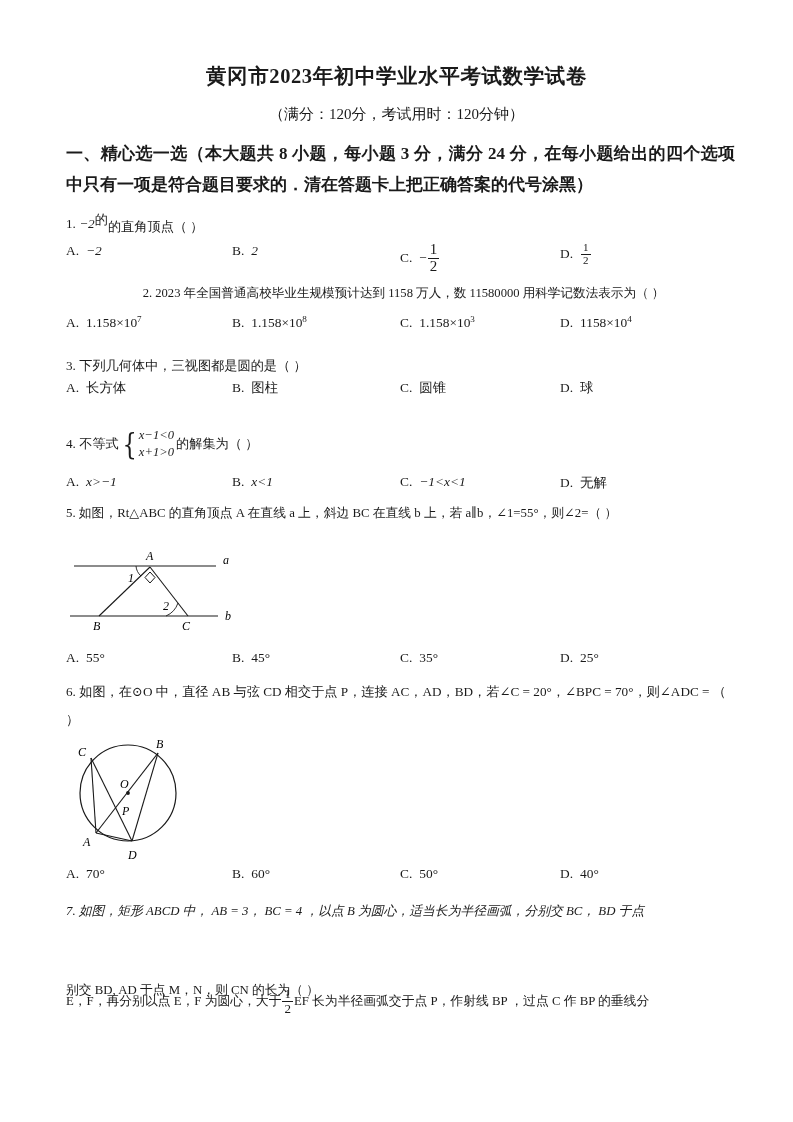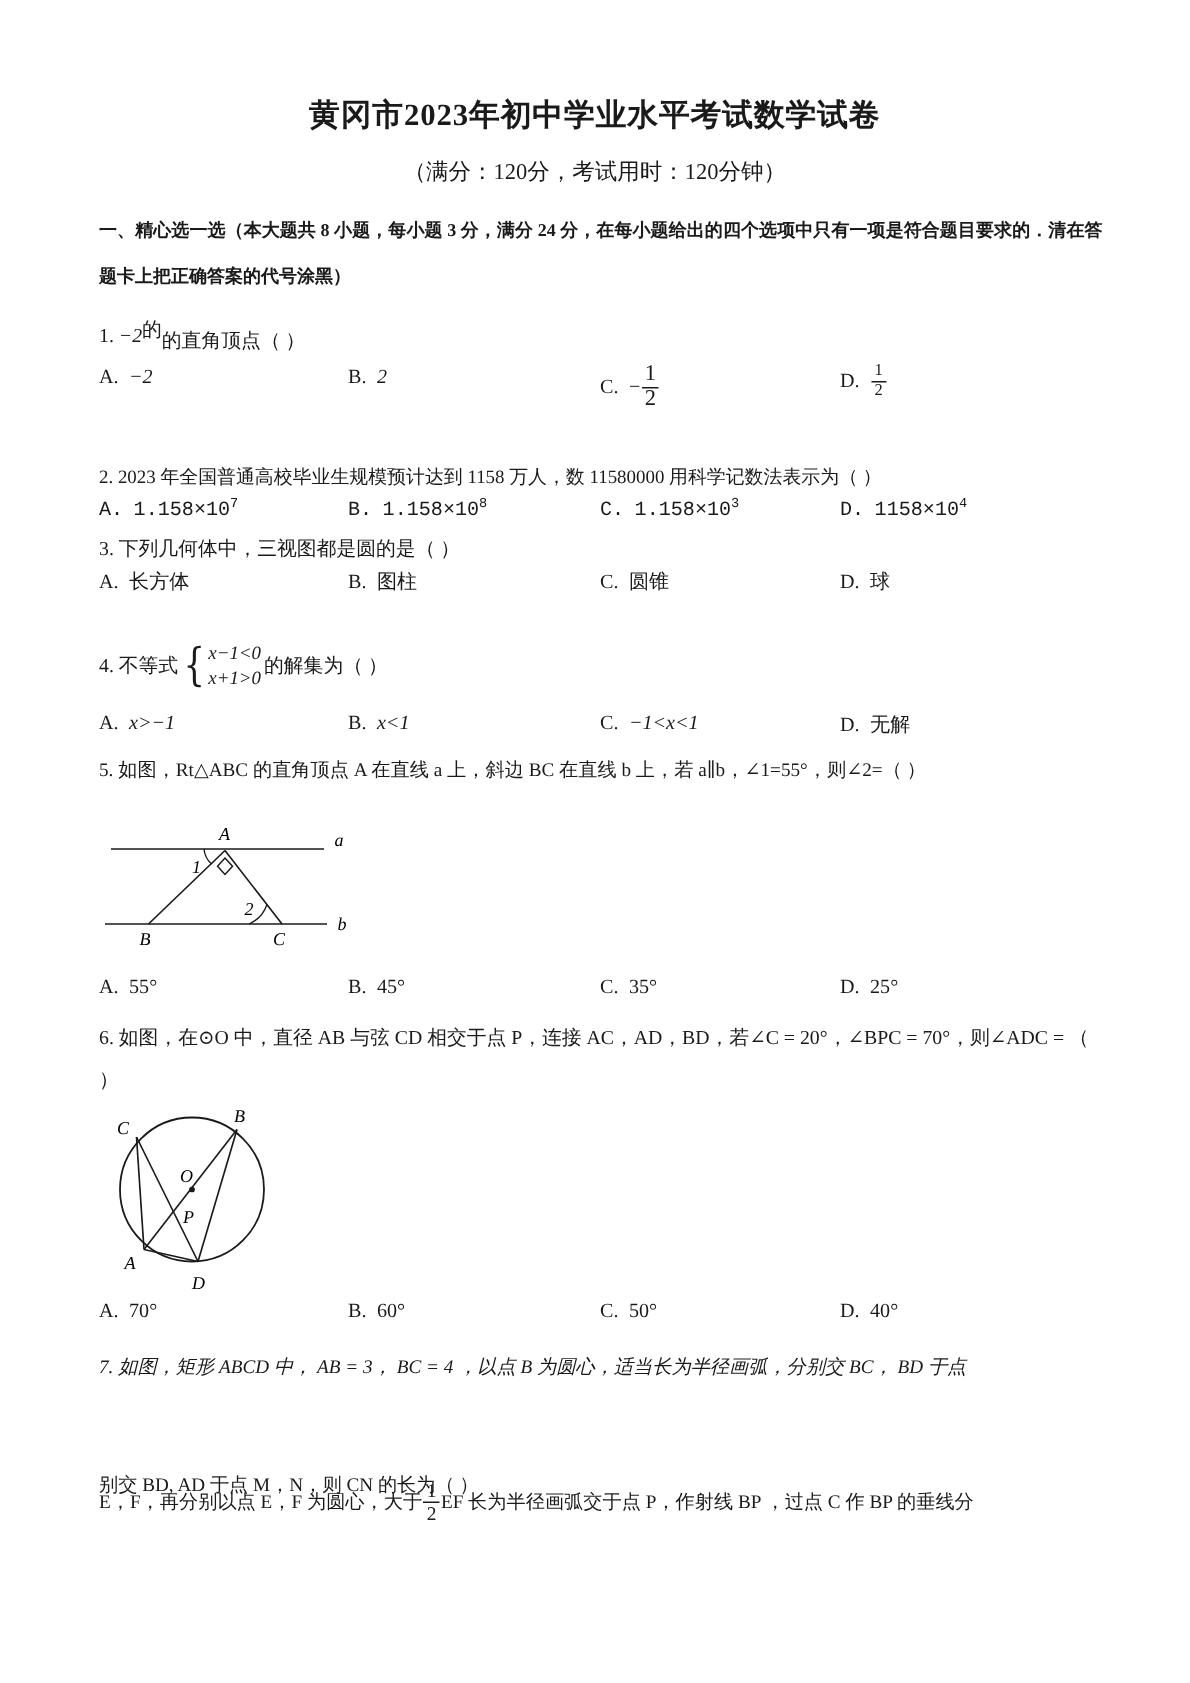--- a/index.html
+++ b/index.html
@@ -25,21 +25,21 @@
     text-align:center;
     font-size:15px;
     font-weight:normal;
     position:absolute;top:105px;left:0;right:0;
   }
 
   .section-head{
     position:absolute;
     left:66px;right:58px;
     top:138px;
-    font-size:12px;
+    font-size:17px;
     font-weight:bold;
     line-height:31px;
     text-align:justify;
   }
 
   .q{position:absolute;left:66px;right:52px;font-size:13.2px;line-height:20px;}
   .q-stem{font-size:13.2px;line-height:25px;}
   .opts{position:absolute;left:66px;right:40px;font-size:13.4px;height:24px;}
   .opt{position:absolute;top:0;white-space:nowrap;}
   .opt .lbl{margin-right:7px;}
@@ -121,25 +121,25 @@
       <span class="lbl">B.</span><span class="it">2</span>
     </span>
     <span class="opt oC">
       <span class="lbl">C.</span><span>−</span><span class="frac big"><span class="n">1</span><span class="d">2</span></span>
     </span>
     <span class="opt oD">
       <span class="lbl">D.</span><span class="frac sm"><span class="n">1</span><span class="d">2</span></span>
     </span>
   </div>
 
-  <div class="q" style="top:308px;font-size:12.6px;">
+  <div class="q" style="top:283px;font-size:12.6px;text-align:center;">
     <span>2.</span>
     <span>2023 年全国普通高校毕业生规模预计达到 1158 万人，数 11580000 用科学记数法表示为（      ）</span>
   </div>
-  <div class="opts" style="top:330px;font-family:Liberation Mono, monospace;">
+  <div class="opts" style="top:314px;">
     <span class="opt oA">
       <span class="lbl">A.</span><span>1.158×10</span><sup>7</sup>
     </span>
     <span class="opt oB">
       <span class="lbl">B.</span><span>1.158×10</span><sup>8</sup>
     </span>
     <span class="opt oC">
       <span class="lbl">C.</span><span>1.158×10</span><sup>3</sup>
     </span>
     <span class="opt oD">

